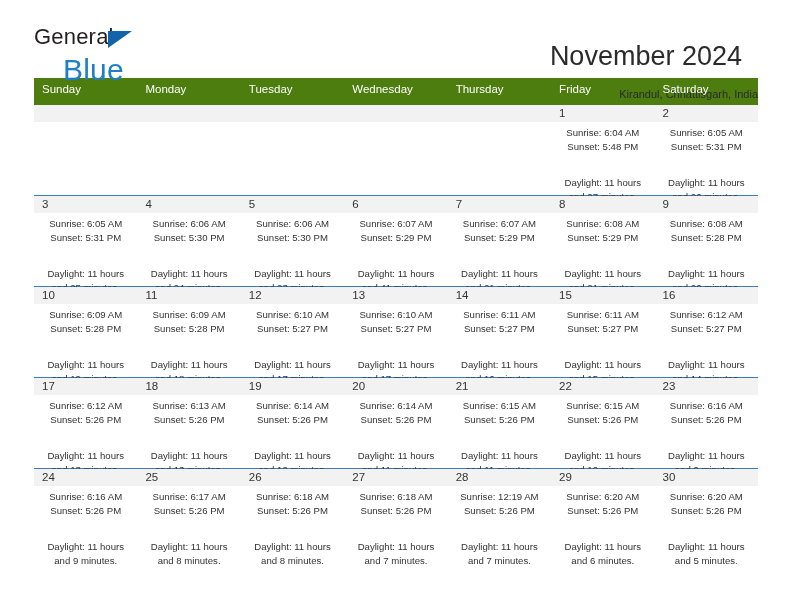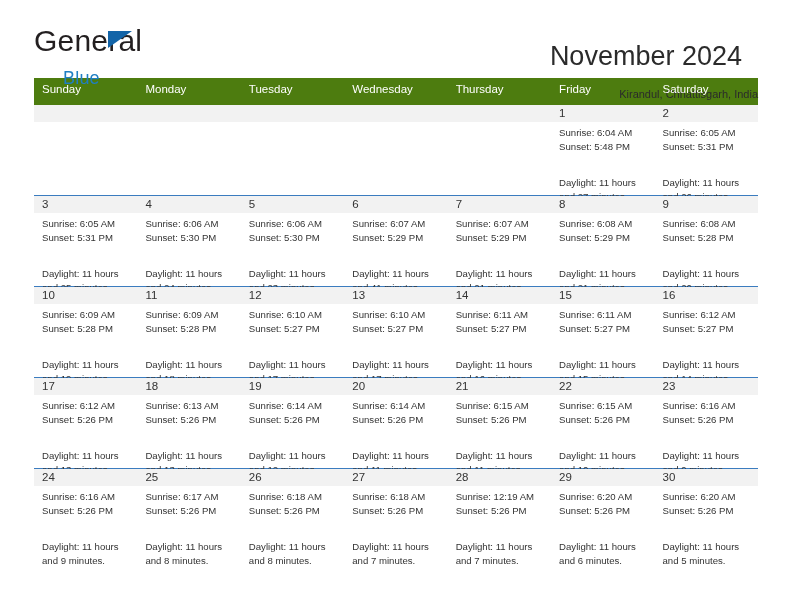--- a/index.html
+++ b/index.html
@@ -31,30 +31,30 @@
     height: 68px;
     box-sizing: border-box;
   }
   .logo {
     position: relative;
     width: 120px;
     height: 52px;
     line-height: 1;
   }
   .logo-general {
-    font-size: 30px;
+    font-size: 22px;
     color: #231f20;
     letter-spacing: 0.2px;
     font-family: "Liberation Sans", sans-serif;
   }
   .logo-blue {
     display: block;
-    margin-top: 13px;
+    margin-top: 7px;
     margin-left: 29px;
-    font-size: 18px;
+    font-size: 30px;
     color: #1f7fc4;
     letter-spacing: 0.2px;
   }
   .logo-triangle {
     position: absolute;
     left: 74px;
     top: 5px;
     width: 0;
     height: 0;
     border-left: 24px solid #1264a8;
@@ -116,20 +116,21 @@
     color: #333333;
   }
   .daycell.empty .daynum-strip {
     background: #f2f2f2;
   }
   .dayinfo {
     padding: 4px 8px 0 8px;
     font-size: 9.6px;
     line-height: 13.6px;
     color: #333333;
+    text-align: center;
   }
   .dayinfo div {
     white-space: nowrap;
   }
   .dayinfo .daylight {
     white-space: normal;
     margin-top: 23px;
   }
 </style>
 </head>

